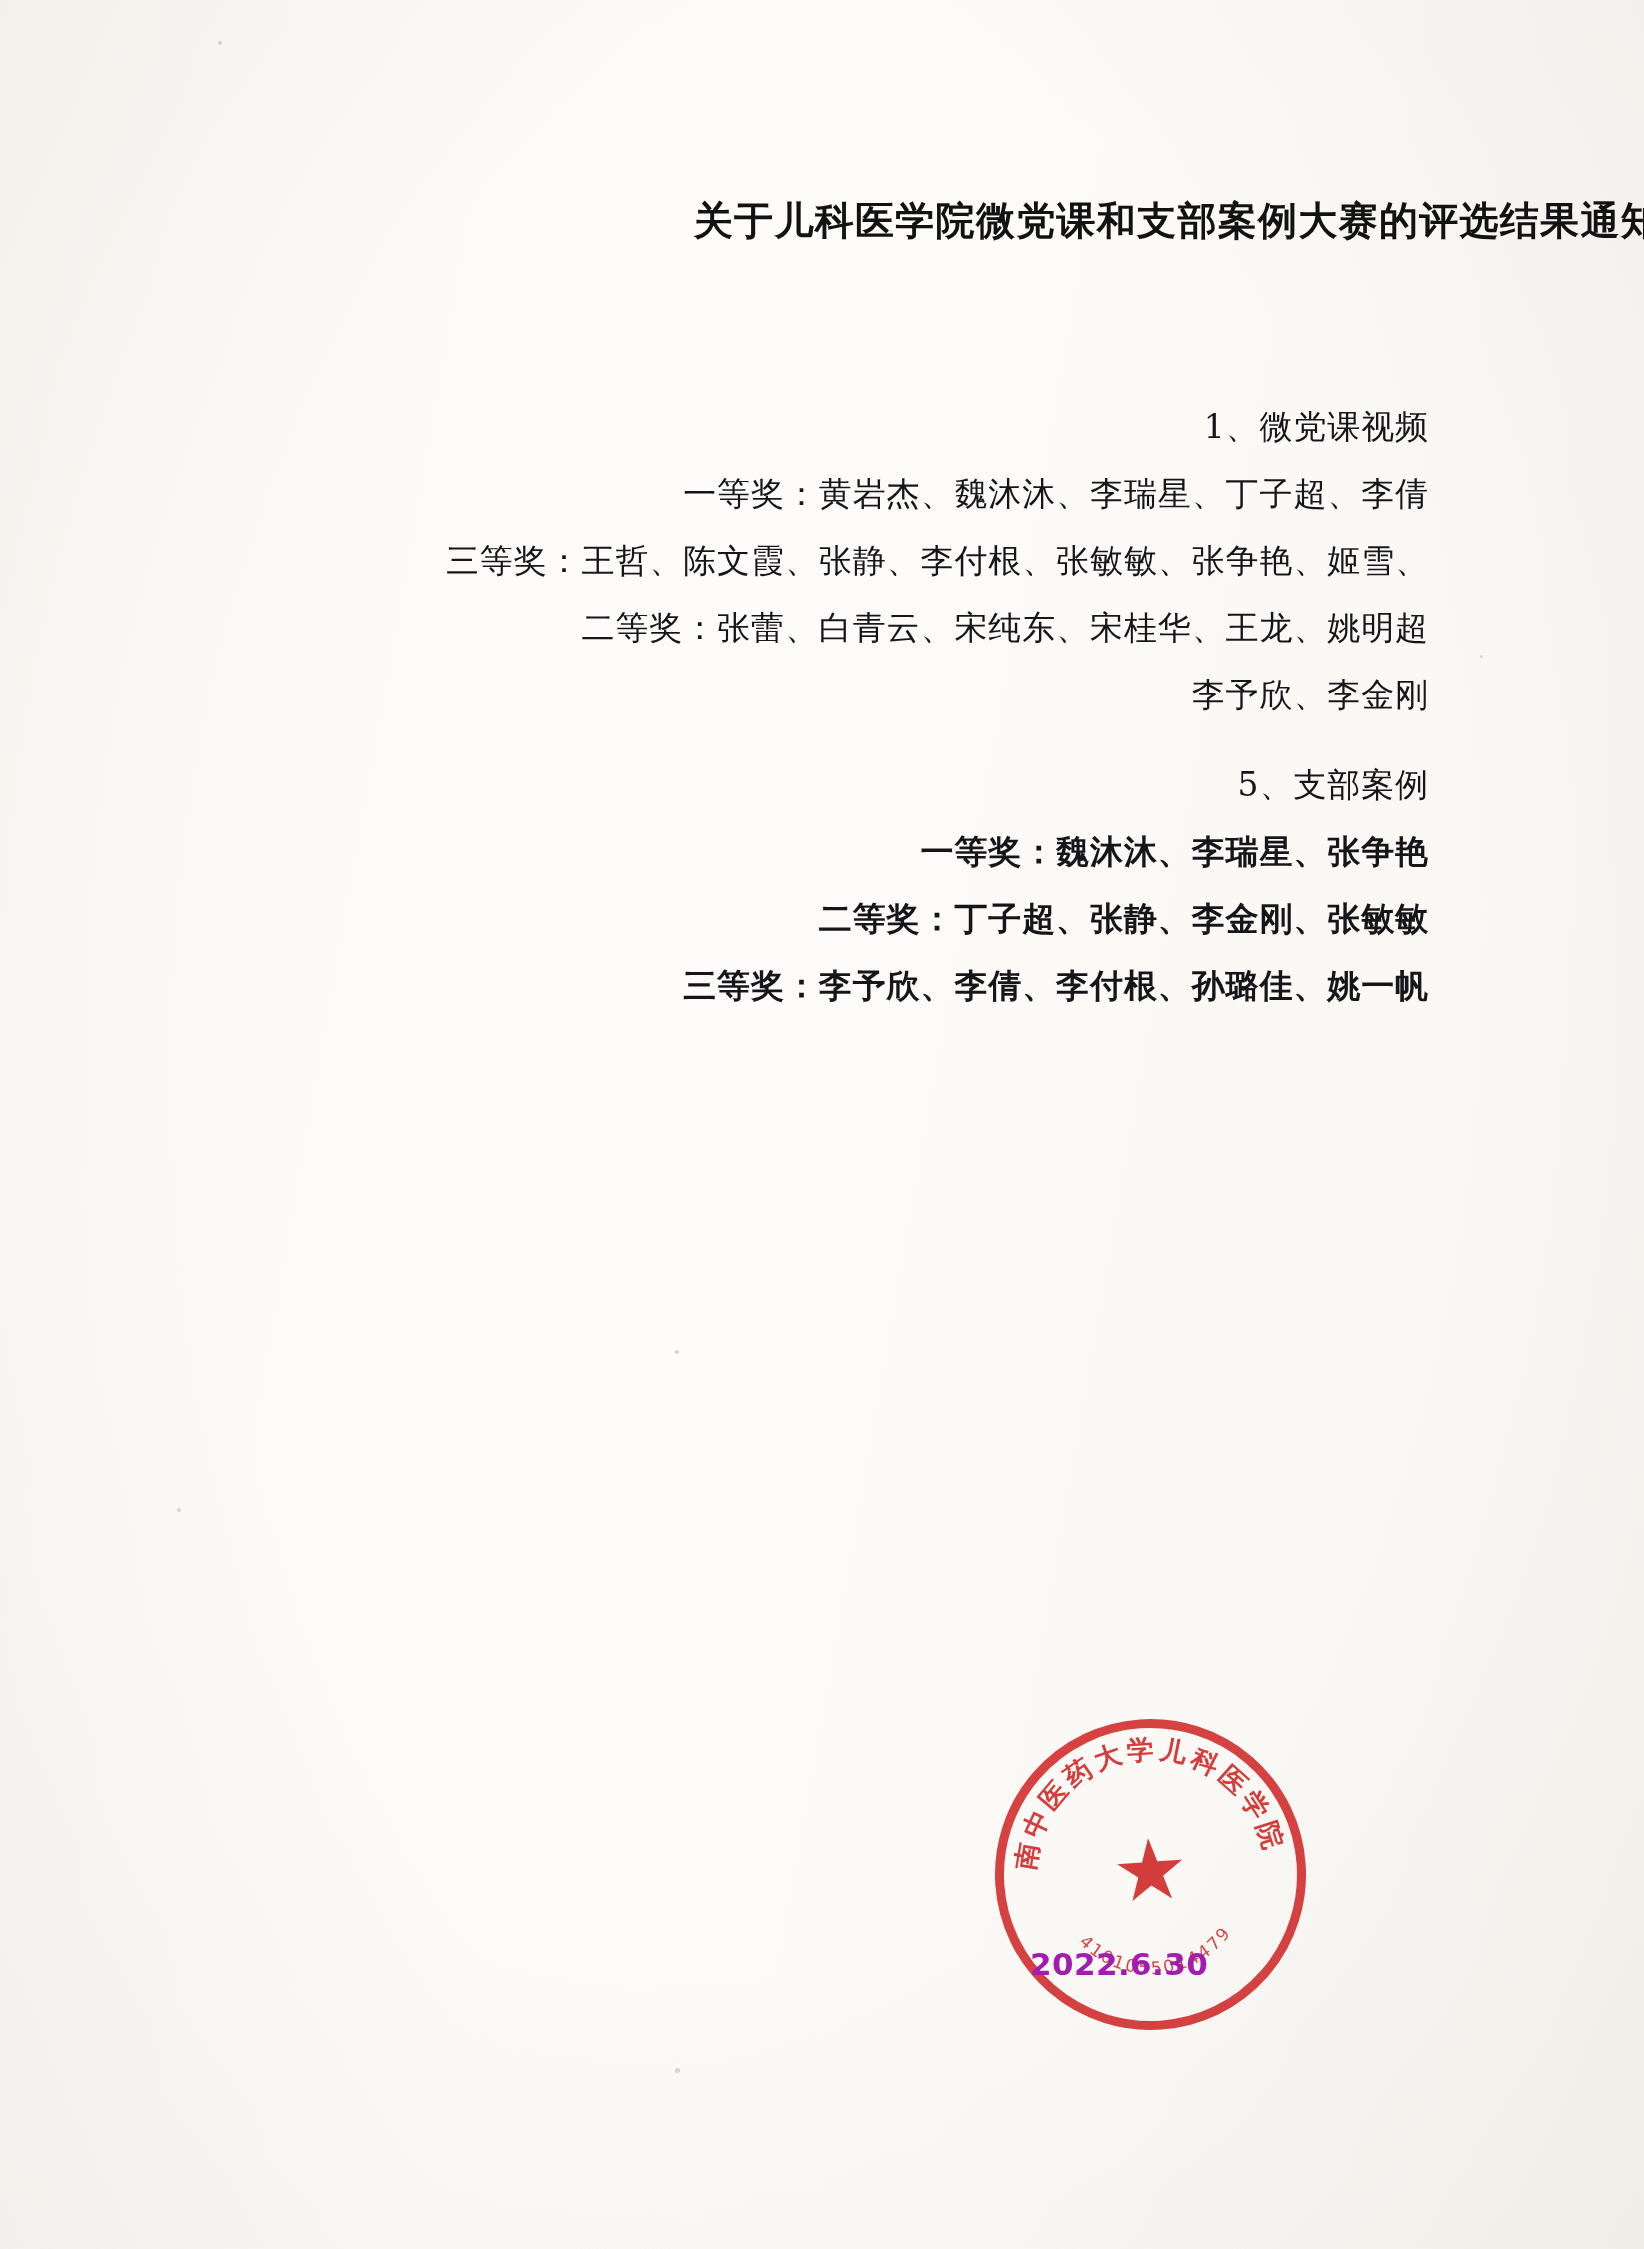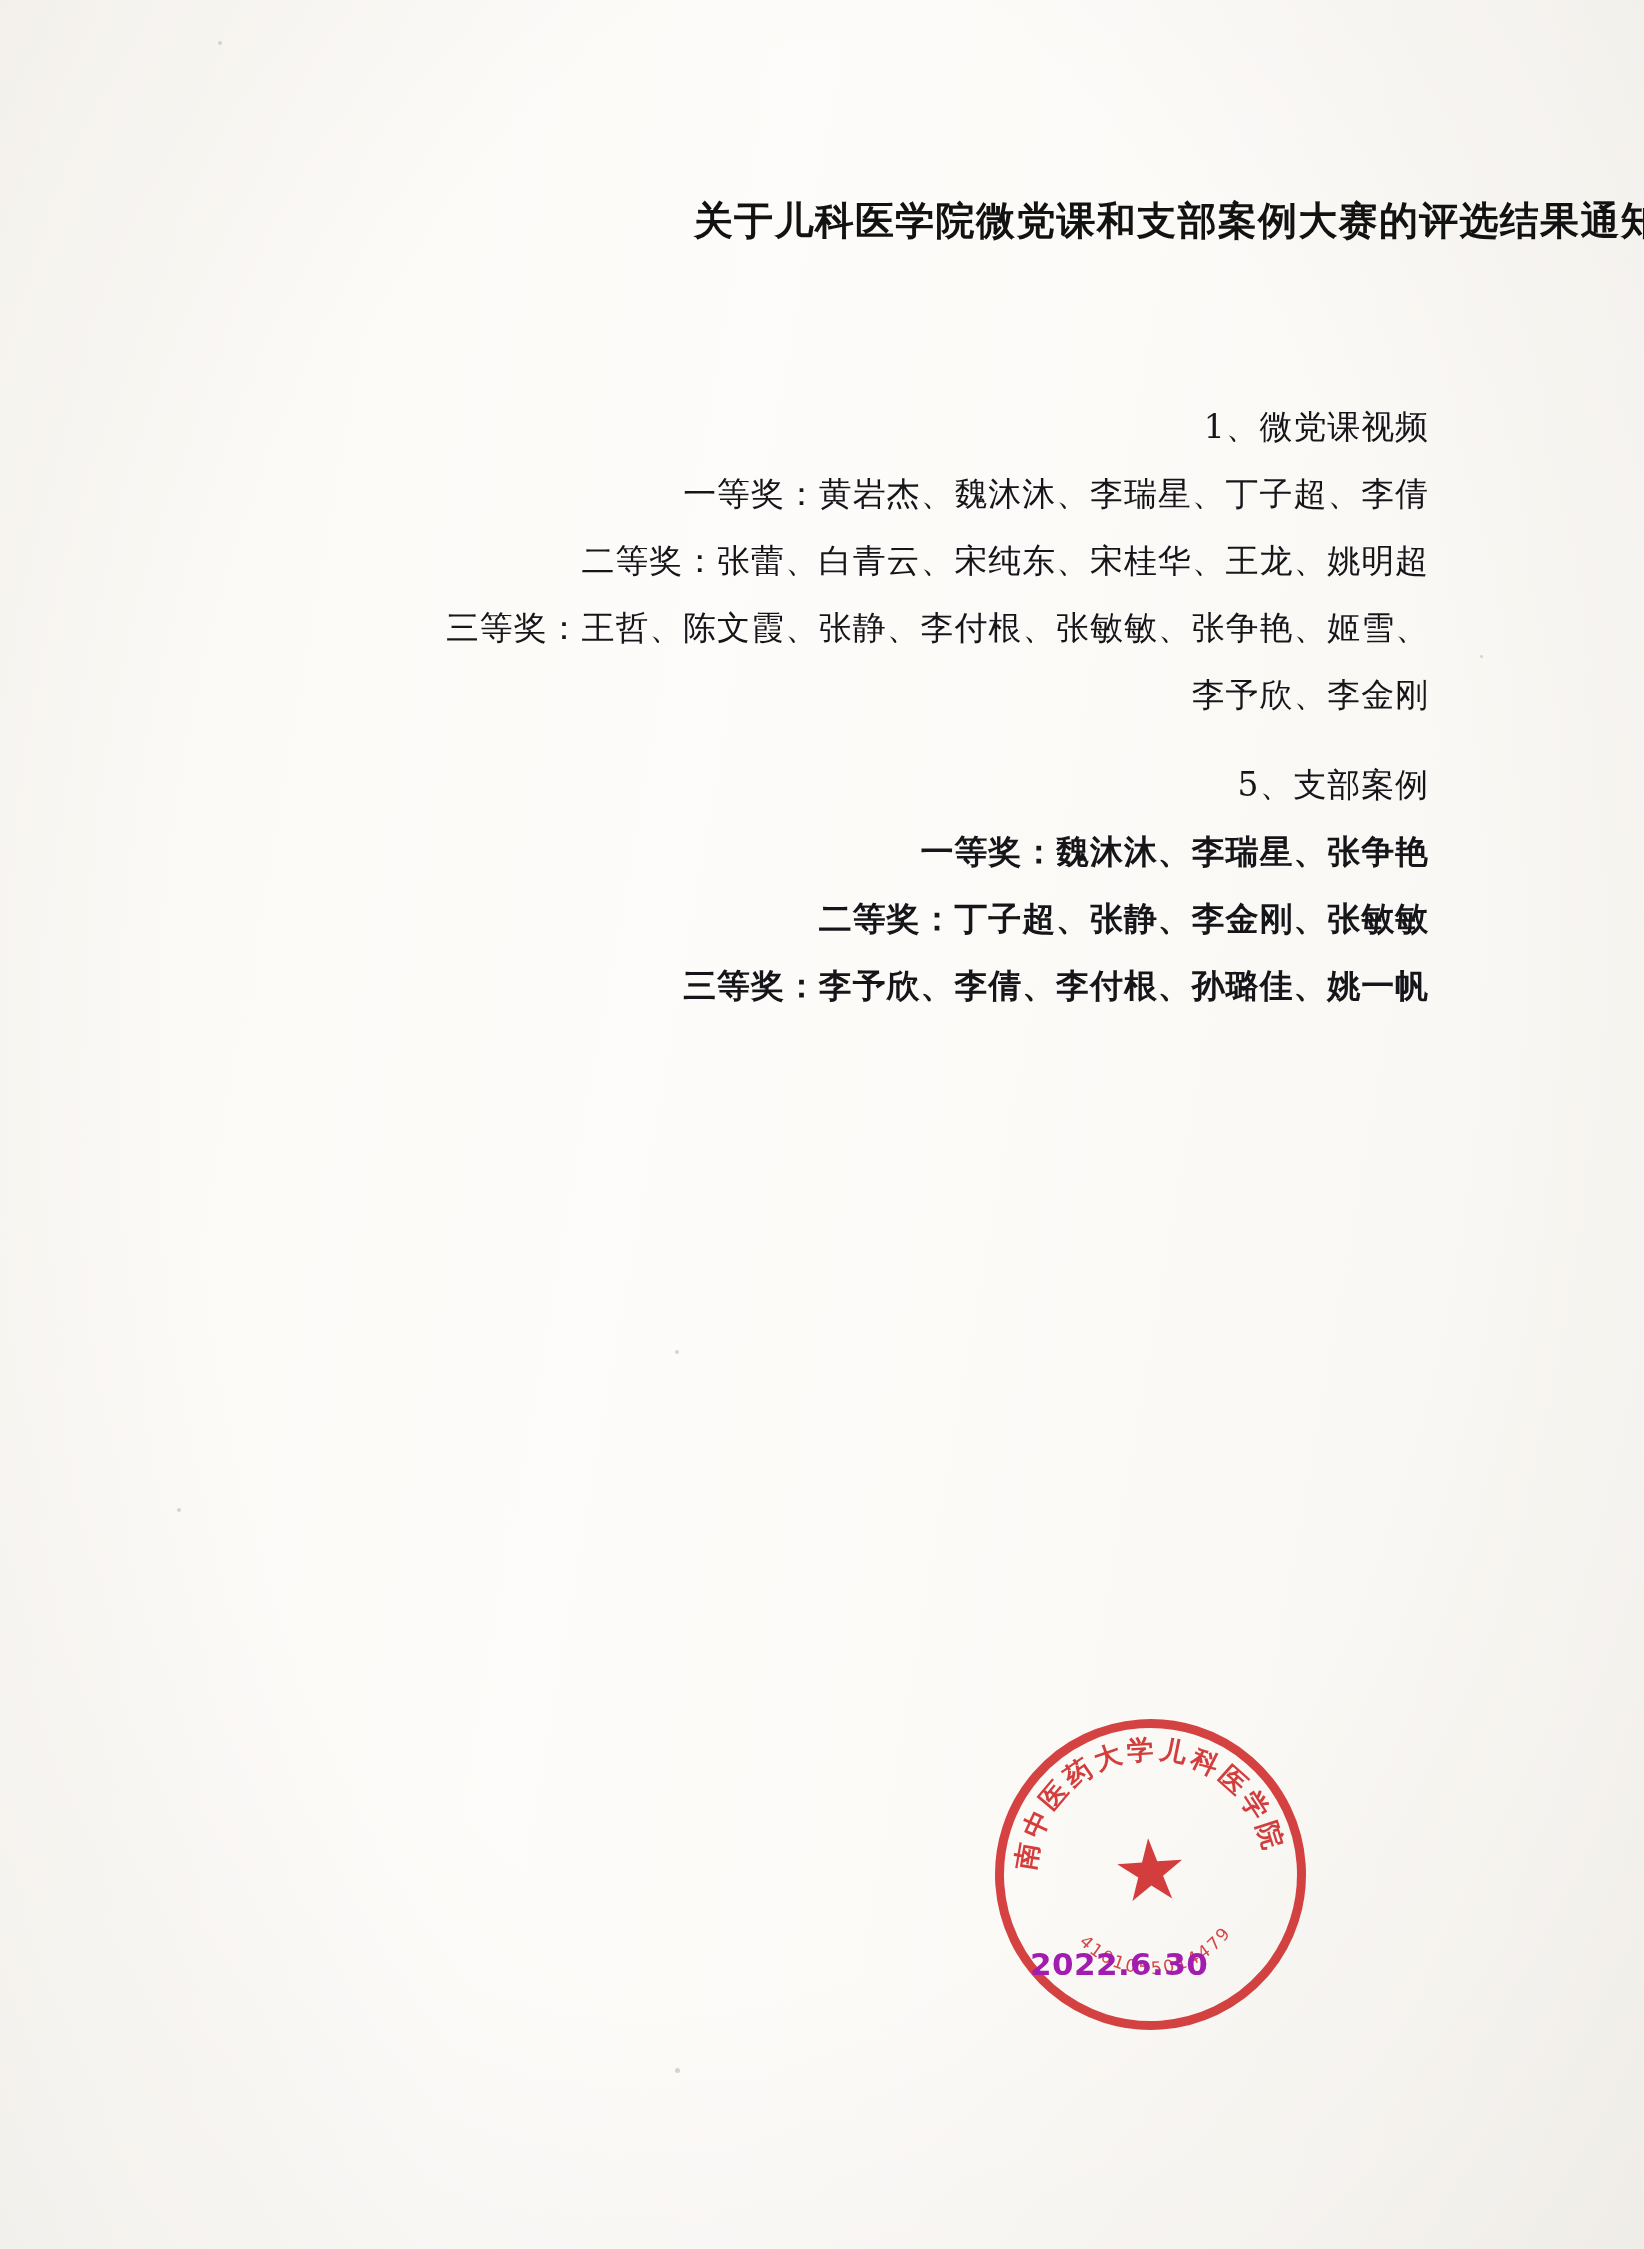--- a/index.html
+++ b/index.html
@@ -160,23 +160,23 @@
 
     <div class="doc-title">关于儿科医学院微党课和支部案例大赛的评选结果通知</div>
 
     <div class="body-block">
 
 
       <p class="list-line section-head">1、微党课视频</p>
 
       <p class="list-line sub"><span>一等奖：</span><span>黄岩杰、魏沐沐、李瑞星、丁子超、李倩</span></p>
 
+      <p class="list-line sub"><span>三等奖：</span><span>王哲、陈文霞、张静、李付根、张敏敏、张争艳、姬雪、</span></p>
+
       <p class="list-line sub"><span>二等奖：</span><span>张蕾、白青云、宋纯东、宋桂华、王龙、姚明超</span></p>
-
-      <p class="list-line sub"><span>三等奖：</span><span>王哲、陈文霞、张静、李付根、张敏敏、张争艳、姬雪、</span></p>
       <p class="list-line cont">李予欣、李金刚</p>
 
       <p class="list-line section-head">5、支部案例</p>
 
       <p class="list-line sub bold-names"><span>一等奖：</span><span>魏沐沐、李瑞星、张争艳</span></p>
 
       <p class="list-line sub bold-names"><span>二等奖：</span><span>丁子超、张静、李金刚、张敏敏</span></p>
 
       <p class="list-line sub bold-names"><span>三等奖：</span><span>李予欣、李倩、李付根、孙璐佳、姚一帆</span></p>
 

